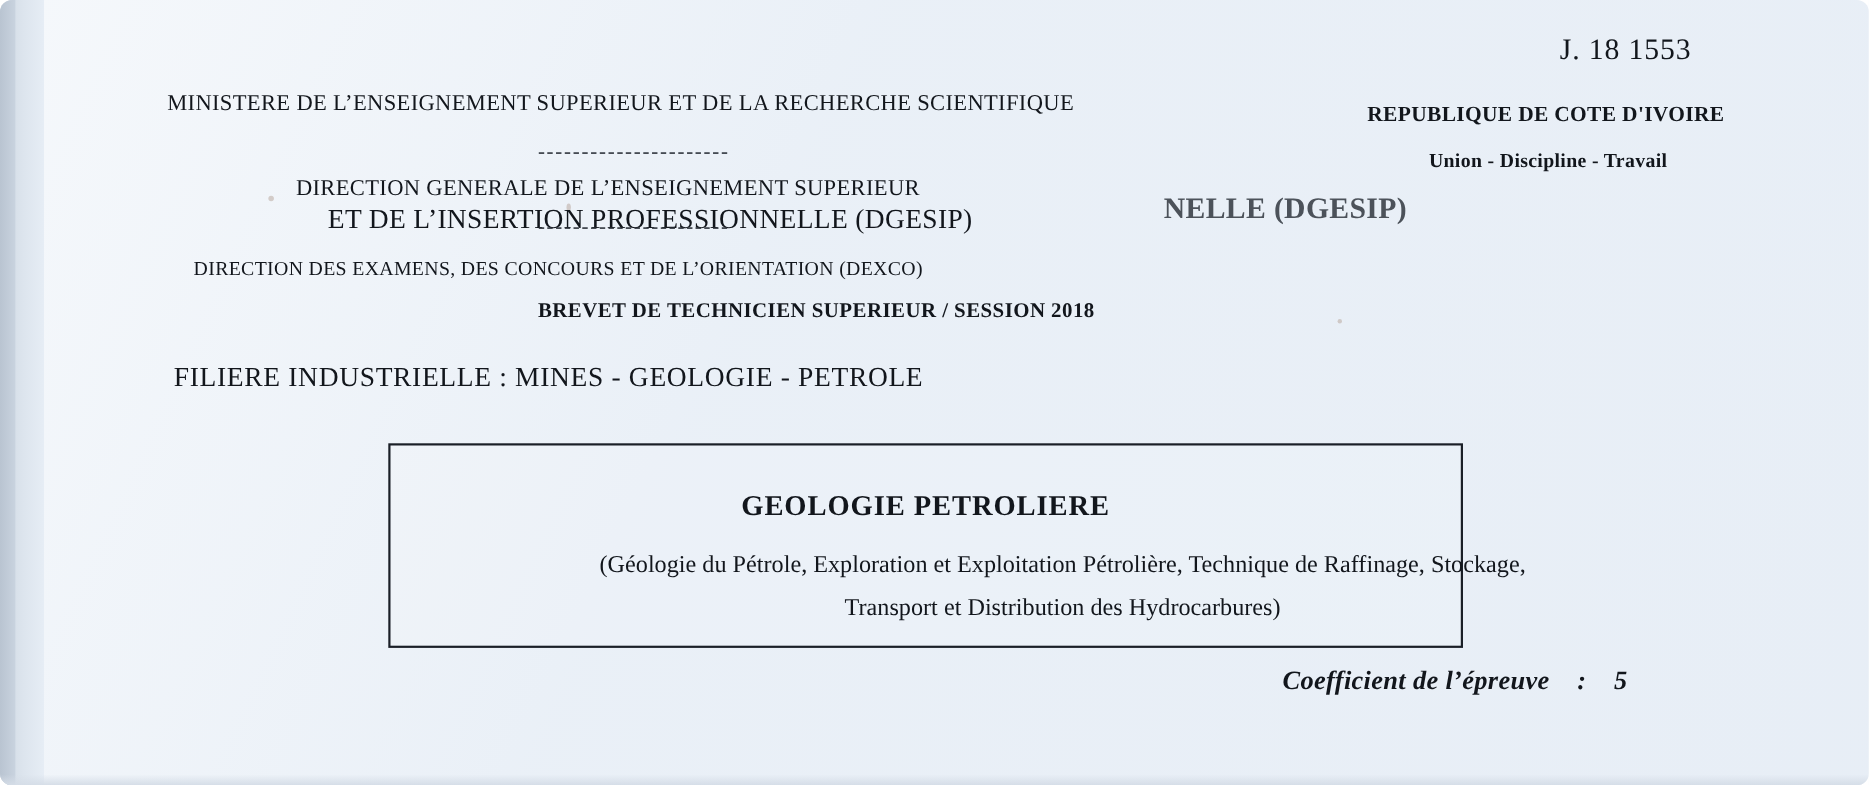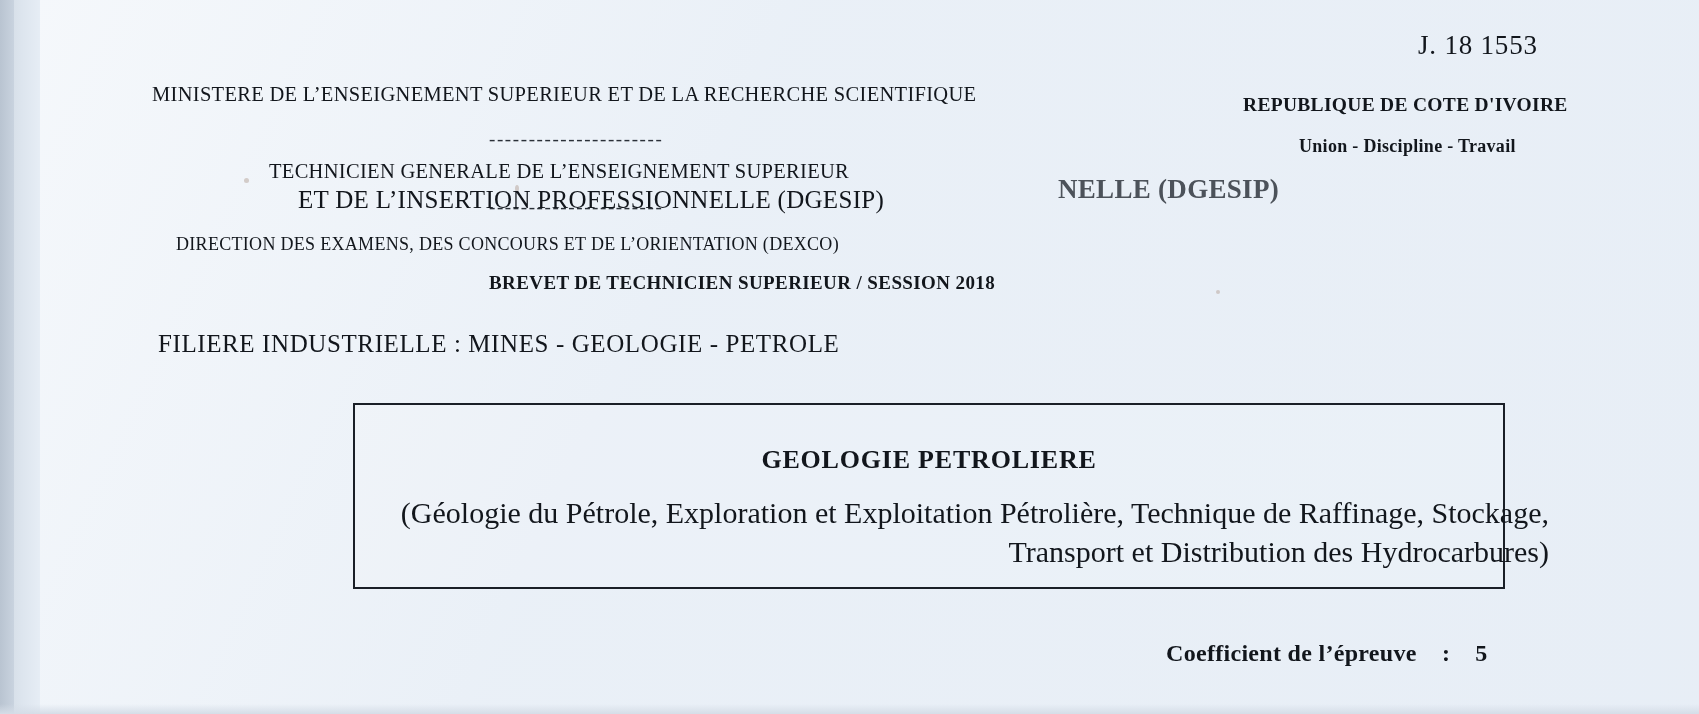--- a/index.html
+++ b/index.html
@@ -14,20 +14,21 @@
     overflow: hidden;
   }
   .page {
     position: relative;
     width: 1699px;
     height: 714px;
     background: #eaf0f7;
     background-image:
       linear-gradient(115deg, rgba(255,255,255,0.55) 0%, rgba(232,239,247,0.2) 40%, rgba(226,234,244,0.35) 100%);
     overflow: hidden;
+    border-radius: 11px;
   }
   
   .scan-edge-left {
     position: absolute;
     left: 0; top: 0;
     width: 40px; height: 714px;
     background: linear-gradient(to right, #cfd8e2 0%, #dde5ee 55%, #e6edf5 100%);
   }
   .scan-edge-left-dark {
     position: absolute;
@@ -141,21 +142,21 @@
     left: 158px;
     font-size: 30px;
     font-weight: bold;
     letter-spacing: 1.2px;
   }
 
   .exam-box {
     position: absolute;
     left: 353px;
     top: 403px;
-    width: 1152px;
+    width: 977px;
     height: 186px;
     border: 2px solid #1a1f27;
     background: rgba(255,255,255,0.12);
     box-sizing: border-box;
   }
   .exam-title {
     position: absolute;
     top: 40px;
     left: 0;
     width: 100%;
@@ -164,39 +165,40 @@
     font-weight: bold;
     letter-spacing: 0.8px;
     color: #12161c;
     white-space: pre;
   }
   .exam-sub {
     position: absolute;
     top: 88px;
     left: 28px;
     width: 1166px;
-    text-align: right;
-    font-size: 30px;
+    text-align: center;
+    font-size: 22px;
     line-height: 39px;
     color: #12161c;
   }
 
   .duree {
     top: 638px;
     left: 158px;
     font-size: 24px;
     font-weight: bold;
     letter-spacing: 0.3px;
   }
   .coef {
-    top: 640px;
+    top: 606px;
     left: 1166px;
     font-size: 24px;
     font-weight: bold;
     letter-spacing: 0.3px;
+    font-style: italic;
   }
 
   
   .speck {
     position: absolute;
     background: #b9a9a0;
     border-radius: 50%;
     opacity: 0.55;
   }
 </style>
@@ -215,21 +217,21 @@
 
   <div class="txt doc-code">J. 18 1553</div>
 
   <div class="txt republic">REPUBLIQUE DE COTE D'IVOIRE</div>
 
   <div class="txt ministry">MINISTERE DE L’ENSEIGNEMENT SUPERIEUR ET DE LA RECHERCHE SCIENTIFIQUE</div>
   <div class="txt motto">Union - Discipline - Travail</div>
 
   <div class="dashline dash1">----------------------</div>
 
-  <div class="txt dgesip1">TECHNICIEN GENERALE DE L’ENSEIGNEMENT SUPERIEUR</div>
+  <div class="txt dgesip1">DIRECTION GENERALE DE L’ENSEIGNEMENT SUPERIEUR</div>
   <div class="txt dgesip2">ET DE L’INSERTION PROFESSIONNELLE (DGESIP)</div>
   <div class="txt ghost">NELLE (DGESIP)</div>
 
   <div class="dashline dash2">----------------------</div>
 
   <div class="txt dexco">DIRECTION DES EXAMENS, DES CONCOURS ET DE L’ORIENTATION (DEXCO)</div>
 
   <div class="txt brevet">BREVET DE TECHNICIEN SUPERIEUR / SESSION 2018</div>
 
   <div class="txt filiere">FILIERE INDUSTRIELLE : MINES - GEOLOGIE - PETROLE</div>

